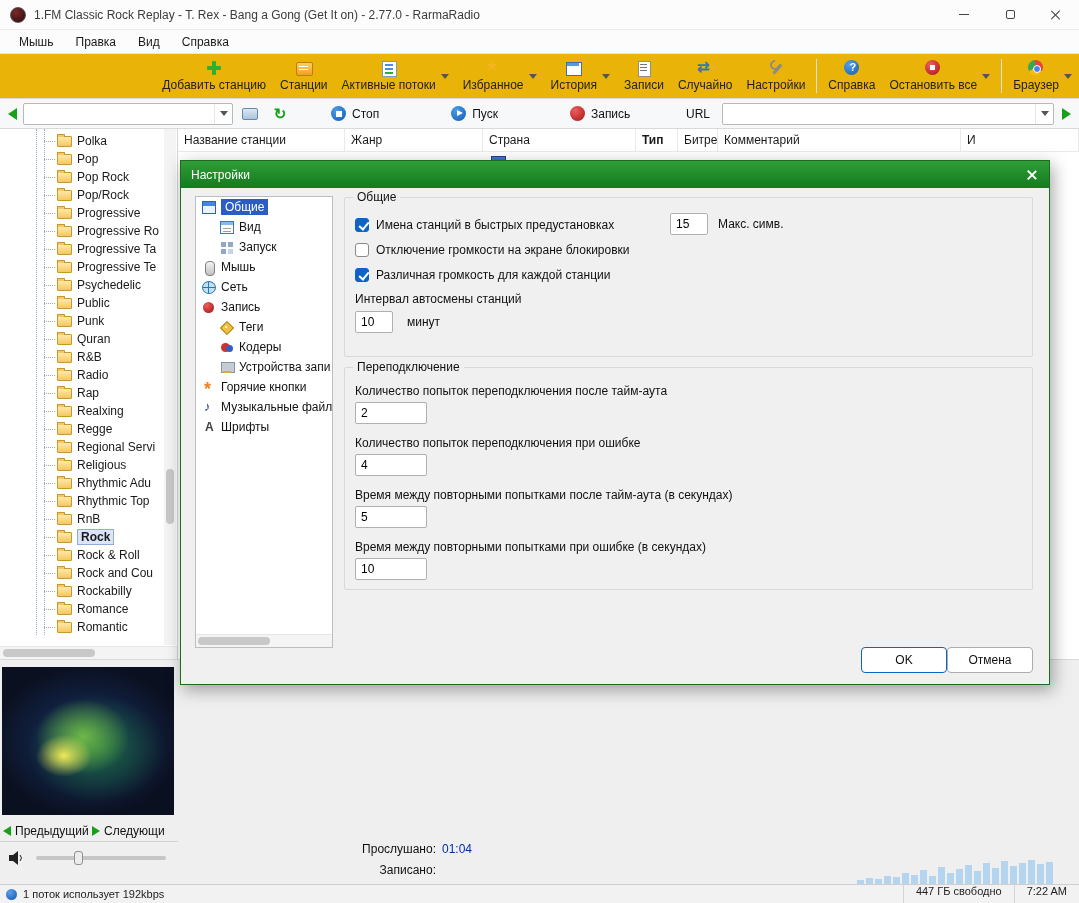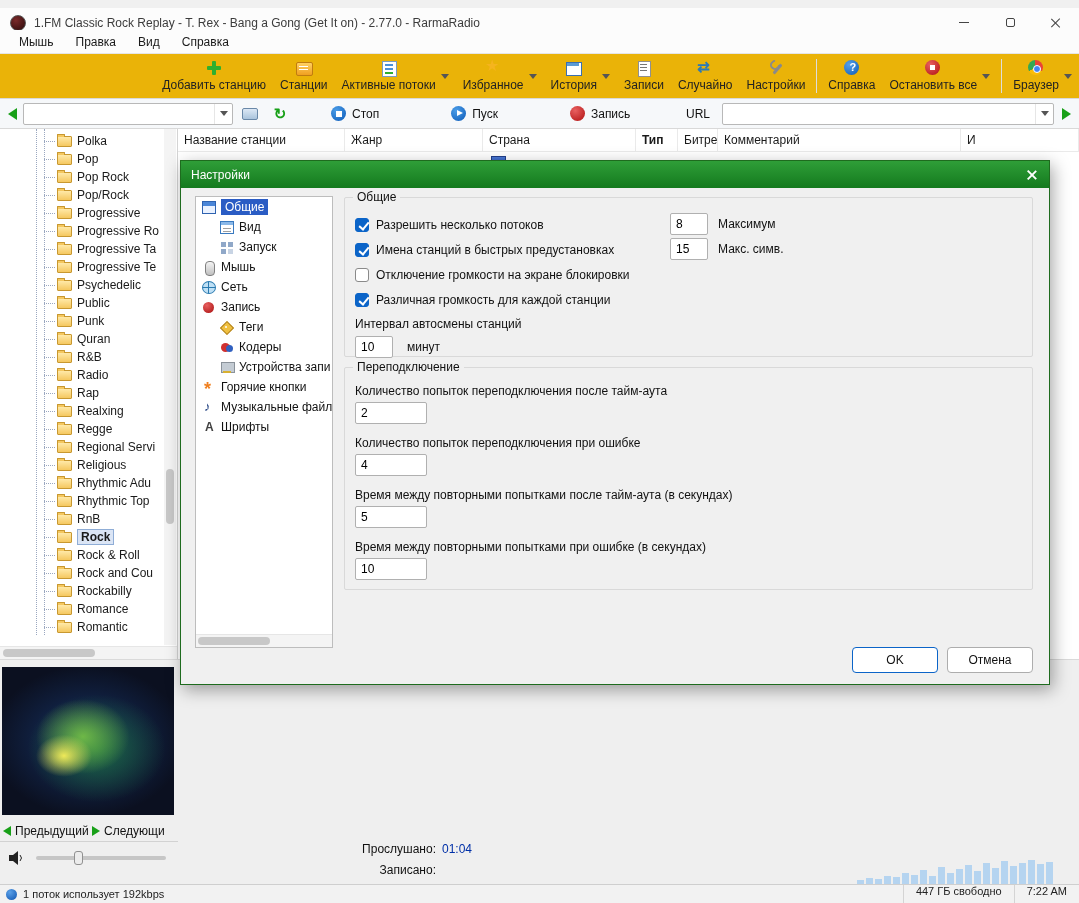--- a/index.html
+++ b/index.html
@@ -1,21 +1,21 @@
 <!DOCTYPE html>
 <html><head>
 <meta charset="utf-8">
 <style>
 *{margin:0;padding:0;box-sizing:border-box;}
 html,body{width:1079px;height:903px;overflow:hidden;}
 body{font-family:"Liberation Sans",sans-serif;font-size:12px;color:#111;}
 #win{position:relative;width:1079px;height:903px;background:#f0f0f0;overflow:hidden;}
 
 
-#titlebar{position:absolute;left:0;top:8px;right:0;height:30px;background:#fcfcfc;display:flex;align-items:center;border-bottom:1px solid #ececec;}
+#titlebar{position:absolute;left:0;top:0;right:0;height:30px;background:#fcfcfc;display:flex;align-items:center;border-bottom:1px solid #ececec;}
 .app-logo{width:16px;height:16px;border-radius:50%;margin:0 8px 0 10px;background:radial-gradient(circle at 35% 30%,#7a2a2a,#2a0a0a);border:1px solid #555;flex:none;}
 #title-text{color:#3c3c3c;white-space:nowrap;}
 .win-btns{margin-left:auto;display:flex;height:100%;}
 .win-btn{width:46px;height:100%;display:flex;align-items:center;justify-content:center;}
 .ic-min{width:10px;height:1px;background:#444;}
 .ic-max{width:9px;height:9px;border:1px solid #444;border-radius:2px;}
 .ic-close{position:relative;width:12px;height:12px;}
 .ic-close::before,.ic-close::after{content:"";position:absolute;left:5px;top:0;width:1.4px;height:12px;background:#444;}
 .ic-close::before{transform:rotate(45deg);} .ic-close::after{transform:rotate(-45deg);}
 
@@ -144,21 +144,21 @@
 .checkbox{width:14px;height:14px;border:1px solid #8a8a8a;border-radius:3px;background:#fff;margin-right:7px;flex:none;position:relative;}
 .checkbox.checked{background:#0b64c8;border-color:#0b64c8;}
 .checkbox.checked::after{content:"";position:absolute;left:4.5px;top:1.5px;width:4px;height:8px;border:solid #fff;border-width:0 2px 2px 0;transform:rotate(40deg);}
 .cb-field{position:absolute;left:315px;top:1px;display:flex;align-items:center;gap:10px;}
 .num-input{width:38px;height:22px;border:1px solid #b0b0b0;border-radius:2px;padding:0 5px;font:12px "Liberation Sans",sans-serif;background:#fff;outline:none;}
 .interval-label{margin-top:5px;}
 .interval-row{margin-top:5px;display:flex;align-items:center;gap:14px;}
 #gb-reconnect{margin-top:10px;height:223px;padding:16px 10px 0 10px;}
 .rc-label{margin-top:0;}
 .rc-input{width:72px;height:22px;border:1px solid #b0b0b0;border-radius:2px;padding:0 5px;font:12px "Liberation Sans",sans-serif;background:#fff;display:block;margin:4px 0 12px 0;outline:none;}
-#dlg-buttons{position:absolute;right:16px;bottom:11px;display:flex;gap:9px;}
+#dlg-buttons{position:absolute;right:16px;bottom:11px;display:flex;gap:0;}
 .btn{width:86px;height:26px;background:#fff;border:1px solid #adadad;border-radius:4px;font:12px "Liberation Sans",sans-serif;color:#111;}
 .btn.ok{border-color:#0b64c8;}
 
 
 #player{position:absolute;left:0;top:659px;right:0;height:225px;background:#efefef;border-top:1px solid #dadada;}
 #album-art{position:absolute;left:2px;top:7px;width:172px;height:148px;background:
  radial-gradient(ellipse 40px 30px at 36% 60%, rgba(248,240,90,.95), rgba(248,240,90,0) 70%),
  radial-gradient(ellipse 65px 52px at 47% 47%, rgba(125,200,70,.85), rgba(125,200,70,0) 72%),
  radial-gradient(ellipse 92px 72px at 55% 55%, rgba(30,122,60,.8), rgba(30,122,60,0) 75%),
  radial-gradient(ellipse 118px 92px at 50% 50%, rgba(28,70,140,.65), rgba(28,70,140,0) 82%),
@@ -592,28 +592,20 @@
         <div class="hscroll">
           <div class="thumb" id="dt-hthumb"></div>
         </div>
     </div>
     <div id="dlg-content">
       <div class="groupbox" id="gb-general">
         <span class="gb-title">Общие</span>
         <div id="general-rows">
             <div class="cb-row">
               <span class="checkbox checked"></span>
-              <span class="cb-label">Разрешить несколько потоков</span>
-              <span class="cb-field">
-                <input class="num-input" value="8" style="">
-                <span>Максимум</span>
-              </span>
-            </div>
-            <div class="cb-row">
-              <span class="checkbox checked"></span>
               <span class="cb-label">Имена станций в быстрых предустановках</span>
               <span class="cb-field">
                 <input class="num-input" value="15" style="">
                 <span>Макс. симв.</span>
               </span>
             </div>
             <div class="cb-row">
               <span class="checkbox"></span>
               <span class="cb-label">Отключение громкости на экране блокировки</span>
             </div>

